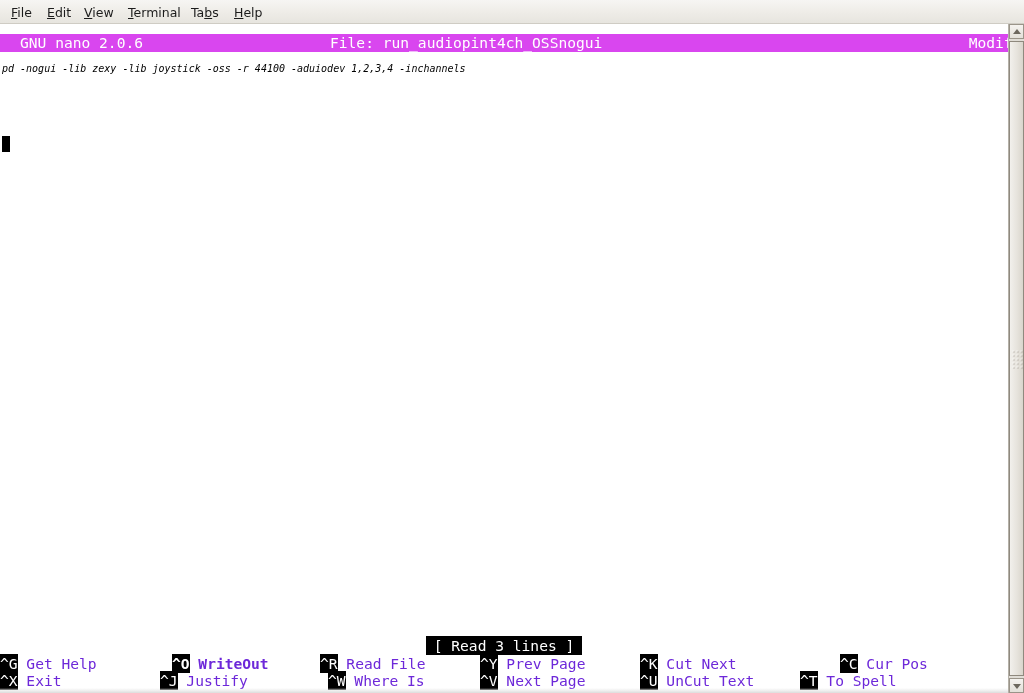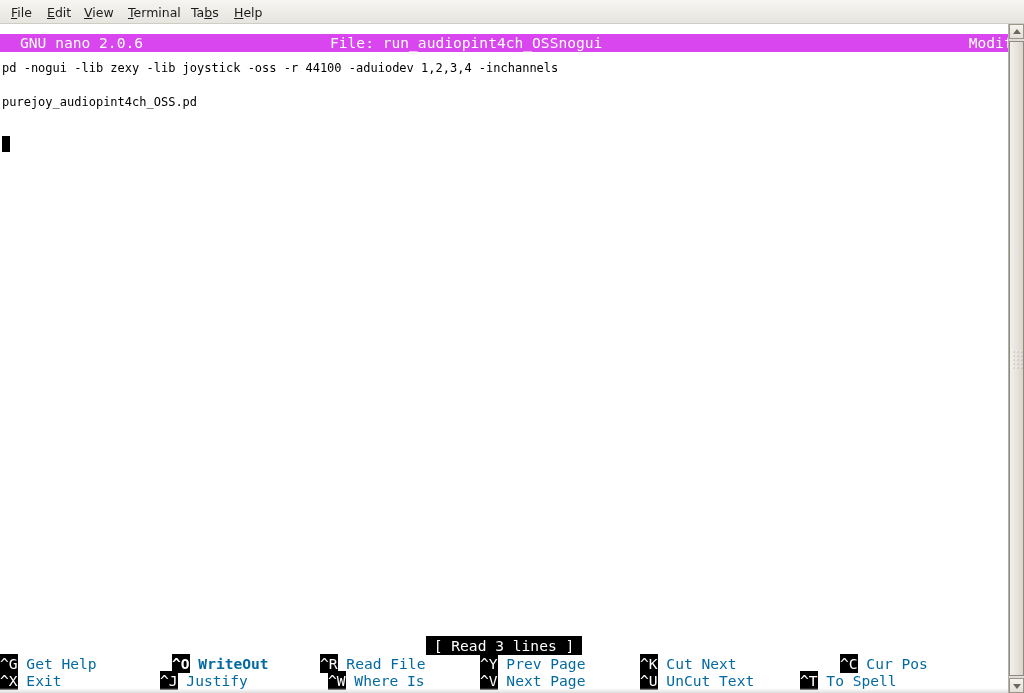--- a/index.html
+++ b/index.html
@@ -74,21 +74,21 @@
     white-space: pre;
     font-size: 14.6px;
     padding-left: 47px;
   }
   .nano-titlebar span { white-space: pre; }
   .tb-version { position: absolute; left: 20px; top: 0; }
   .tb-file    { position: absolute; left: 330px; top: 0; }
   .tb-mod     { position: absolute; right: 16px; top: 0; }
 
   
-  .body-line { position: absolute; left: 2px; white-space: pre; font-size: 12px; line-height: 17px; height: 17px; }
+  .body-line { position: absolute; left: 2px; white-space: pre; font-size: 10px; line-height: 17px; height: 17px; font-style: italic; }
 
   
   .cursor {
     position: absolute;
     left: 2px;
     top: 112px;
     width: 8px;
     height: 16px;
     background: #000000;
   }
@@ -129,21 +129,21 @@
     line-height: 18px;
     white-space: pre;
     font-size: 14.6px;
   }
   .sc-key {
     background: #000000;
     color: #ffffff;
     padding: 1px 0px;
     white-space: pre;
   }
-  .sc-label { color: #0369a1; white-space: pre; }
+  .sc-label { color: #6d28d9; white-space: pre; }
 
   
   .bottom-fade {
     position: absolute;
     left: 0;
     bottom: 0;
     width: 1008px;
     height: 5px;
     background: linear-gradient(to bottom, rgba(255,255,255,0) 0%, #ececec 60%, #dcdcdc 100%);
     pointer-events: none;
@@ -237,21 +237,20 @@
 
   <div class="terminal">
 
     <div class="nano-titlebar">
       <span class="tb-version">GNU nano 2.0.6</span>
       <span class="tb-file">File: run_audiopint4ch_OSSnogui</span>
       <span class="tb-mod">Modified</span>
     </div>
 
     <div class="body-line" style="top:36px;">pd -nogui -lib zexy -lib joystick -oss -r 44100 -aduiodev 1,2,3,4 -inchannels</div>
-    <div class="body-line" style="top:70px;">purejoy_audiopint4ch_OSS.pd</div>
 
     <div class="cursor"></div>
 
     <div class="statusmsg">
       <span>[ Read 3 lines ]</span>
     </div>
 
     <div class="shortcutbar">
       <div class="sc-row r1" id="scrow1">
           <div class="sc-cell" style="left: 0px;"><span class="sc-key">^G</span><span class="sc-label"> Get Help</span></div>

